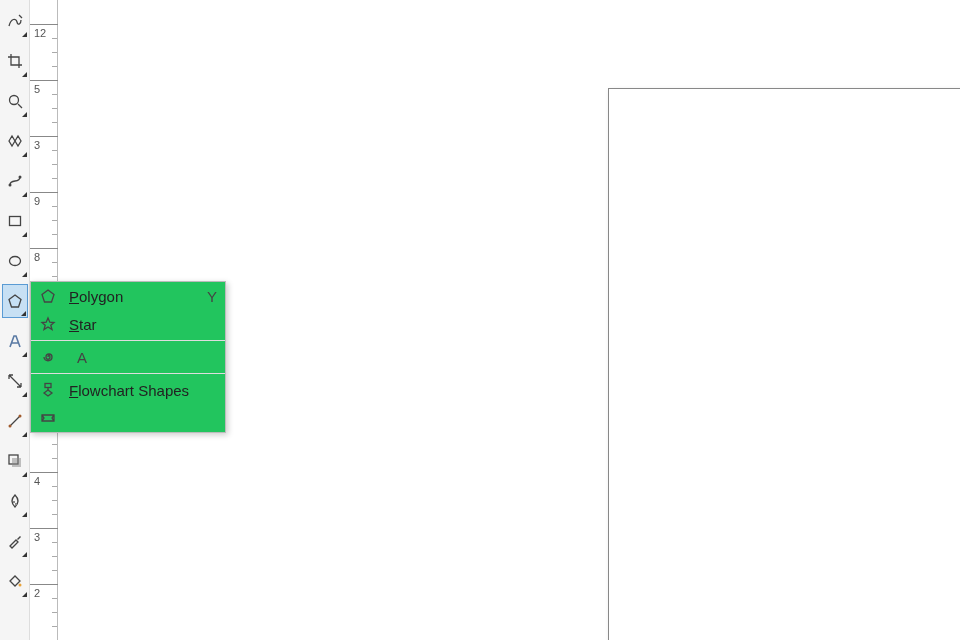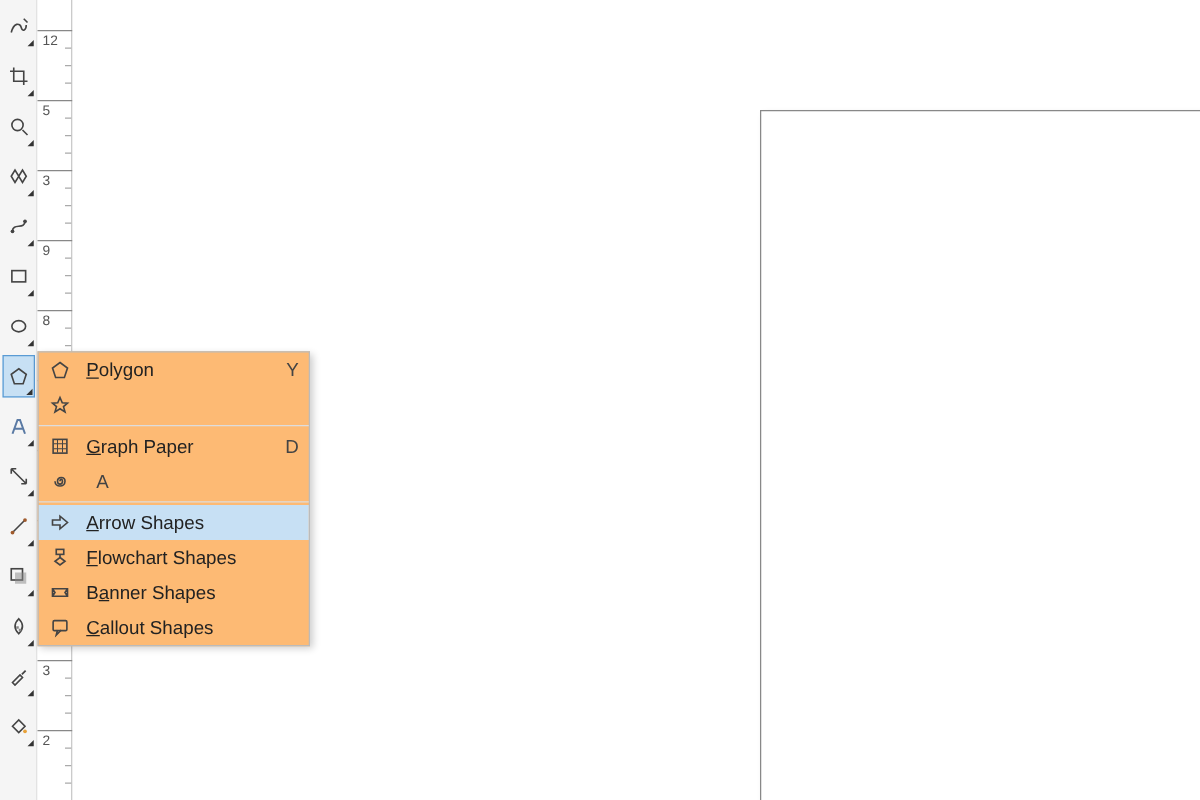--- a/index.html
+++ b/index.html
@@ -82,22 +82,22 @@
   width: 600px;
   height: 800px;
   background: #fff;
   border: 1px solid #888;
   box-shadow: 2px 2px 5px rgba(0,0,0,0.15);
 }
 .flyout {
   position: absolute;
   left: 30px;
   top: 281px;
-  width: 218px;
-  background: #fdba74;
+  width: 196px;
+  background: #22c55e;
   border: 1px solid #bbb;
   box-shadow: 2px 2px 6px rgba(0,0,0,0.2);
 }
 .flyout .item {
   display: flex;
   align-items: center;
   height: 28px;
   padding: 0 8px 0 6px;
   cursor: pointer;
 }
@@ -325,74 +325,45 @@
       </span>
       <span class="lbl"><span class="ul">P</span>olygon</span>
       <span class="sc">Y</span>
     </div>
     <div class="item">
       <span class="ico">
         <svg width="16" height="16">
           <path d="M8 2 L9.8 6.2 L14 6.5 L10.8 9.3 L12 13.5 L8 11 L4 13.5 L5.2 9.3 L2 6.5 L6.2 6.2 Z" stroke="#444" stroke-width="1.3" fill="none"></path>
         </svg>
       </span>
+      <span class="lbl"><span class="ul">S</span>tar</span>
       <span class="sc"></span>
     </div>
     <div class="sep"></div>
     <div class="item">
       <span class="ico">
         <svg width="16" height="16">
-          <rect x="2.5" y="2.5" width="11" height="11" stroke="#444" stroke-width="1.3" fill="none"></rect>
-          <path d="M6 3 V13 M10 3 V13 M3 6 H13 M3 10 H13" stroke="#444" stroke-width="0.8"></path>
-        </svg>
-      </span>
-      <span class="lbl"><span class="ul">G</span>raph Paper</span>
-      <span class="sc">D</span>
-    </div>
-    <div class="item">
-      <span class="ico">
-        <svg width="16" height="16">
           <path d="M8 8 C8 6,10 6,10 8 C10 11,6 11,6 8 C6 4,12 4,12 8 C12 13,4 13,4 8" stroke="#444" stroke-width="1.3" fill="none"></path>
         </svg>
       </span>
       <span class="sc">A</span>
     </div>
     <div class="sep"></div>
-    <div class="item highlight">
-      <span class="ico">
-        <svg width="16" height="16">
-          <path d="M2 6 H8 V3 L14 8 L8 13 V10 H2 Z" stroke="#444" stroke-width="1.3" fill="none"></path>
-        </svg>
-      </span>
-      <span class="lbl"><span class="ul">A</span>rrow Shapes</span>
-      <span class="sc"></span>
-    </div>
     <div class="item">
       <span class="ico">
         <svg width="16" height="16">
           <rect x="5" y="1.5" width="6" height="4" stroke="#444" stroke-width="1.3" fill="none"></rect>
           <path d="M8 5.5 V8" stroke="#444" stroke-width="1.3" fill="none"></path>
           <path d="M8 8 L12 11 L8 14 L4 11 Z" stroke="#444" stroke-width="1.3" fill="none"></path>
         </svg>
       </span>
       <span class="lbl"><span class="ul">F</span>lowchart Shapes</span>
       <span class="sc"></span>
     </div>
     <div class="item">
       <span class="ico">
         <svg width="16" height="16">
           <path d="M2 5 H14 V11 H2 Z M2 5 L4 8 L2 11 M14 5 L12 8 L14 11" stroke="#444" stroke-width="1.3" fill="none"></path>
         </svg>
       </span>
-      <span class="lbl">B<span class="ul">a</span>nner Shapes</span>
       <span class="sc"></span>
     </div>
-    <div class="item">
-      <span class="ico">
-        <svg width="16" height="16">
-          <rect x="2.5" y="2.5" width="11" height="8" rx="1" stroke="#444" stroke-width="1.3" fill="none"></rect>
-          <path d="M6 10 L5 14 L9 10" stroke="#444" stroke-width="1.3" fill="none"></path>
-        </svg>
-      </span>
-      <span class="lbl"><span class="ul">C</span>allout Shapes</span>
-      <span class="sc"></span>
-    </div>
   </div>
 
 </body></html>

